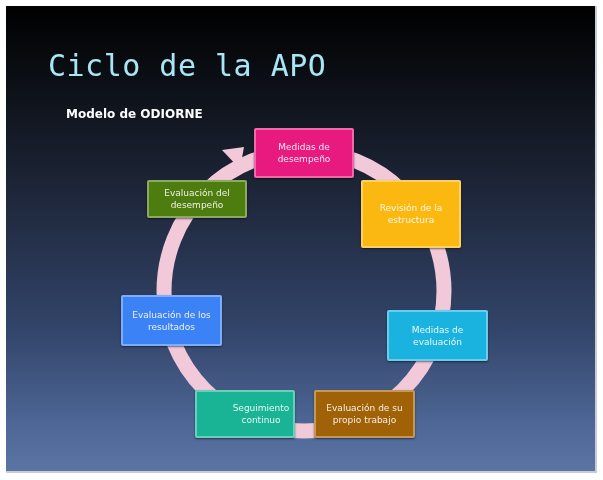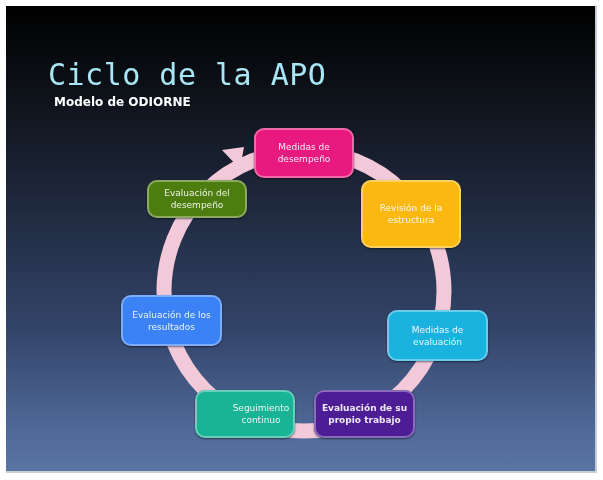--- a/index.html
+++ b/index.html
@@ -7,34 +7,34 @@
       width:603px; height:480px; background:#ffffff; position:relative; overflow:hidden;
       font-family: "DejaVu Sans", sans-serif;
     }
     .slide {
       position:absolute; left:6px; top:6px; width:591px; height:467px;
       background: linear-gradient(to bottom, #000000 0%, #0d1118 18%, #1c2436 38%, #33456a 70%, #4e6796 90%, #5a74a3 100%);
       border-right:2px solid #c8ccd4; border-bottom:2px solid #c8ccd4;
       box-sizing:border-box;
     }
     .title {
-      position:absolute; left:48px; top:57px; margin:0;
+      position:absolute; left:48px; top:48px; margin:0;
       font-family:"DejaVu Sans Mono", monospace; font-size:30px; font-weight:normal;
       color:#a9e6f5; letter-spacing:0.5px; white-space:nowrap;
     }
     .subtitle {
-      position:absolute; left:52px; top:93px; margin:2px;
+      position:absolute; left:52px; top:93px; margin:14px;
       font-family:"DejaVu Sans", sans-serif; font-size:12px; font-weight:bold;
       color:#ffffff; white-space:nowrap;
     }
     svg.ring { position:absolute; left:0; top:0; }
     .box {
       position:absolute; box-sizing:border-box;
       display:flex; align-items:center; justify-content:center; text-align:center;
-      border-radius:10px; font-family:"DejaVu Sans", sans-serif; font-size:9px; line-height:12px;
+      border-radius:2px; font-family:"DejaVu Sans", sans-serif; font-size:9px; line-height:12px;
       color:rgba(255,255,255,0.9); padding:2px 4px;
       box-shadow: inset 0 0 0 2px rgba(255,255,255,0.35), 0 1px 2px rgba(0,0,0,0.5);
     }
   </style>
 </head>
 <body>
 
 <div class="slide"></div>
 
 <h1 class="title">Ciclo de la APO</h1>
@@ -51,21 +51,21 @@
 </div>
 
 <div class="box" style="left:361px; top:180px; width:100px; height:68px; background:#fbb811;">
   <span>Revisión de la estructura</span>
 </div>
 
 <div class="box" style="left:387px; top:310px; width:101px; height:51px; background:#1ab3e0;">
   <span>Medidas de evaluación</span>
 </div>
 
-<div class="box" style="left:314px; top:390px; width:101px; height:48px; background:#4c1d95;font-weight:bold;">
+<div class="box" style="left:314px; top:390px; width:101px; height:48px; background:#a16207;">
   <span>Evaluación de su propio trabajo</span>
 </div>
 
 <div class="box" style="left:195px; top:390px; width:100px; height:48px; background:#19b496;padding-left:36px;">
   <span>Seguimiento continuo</span>
 </div>
 
 <div class="box" style="left:121px; top:295px; width:101px; height:51px; background:#3b82f6;">
   <span>Evaluación de los resultados</span>
 </div>

